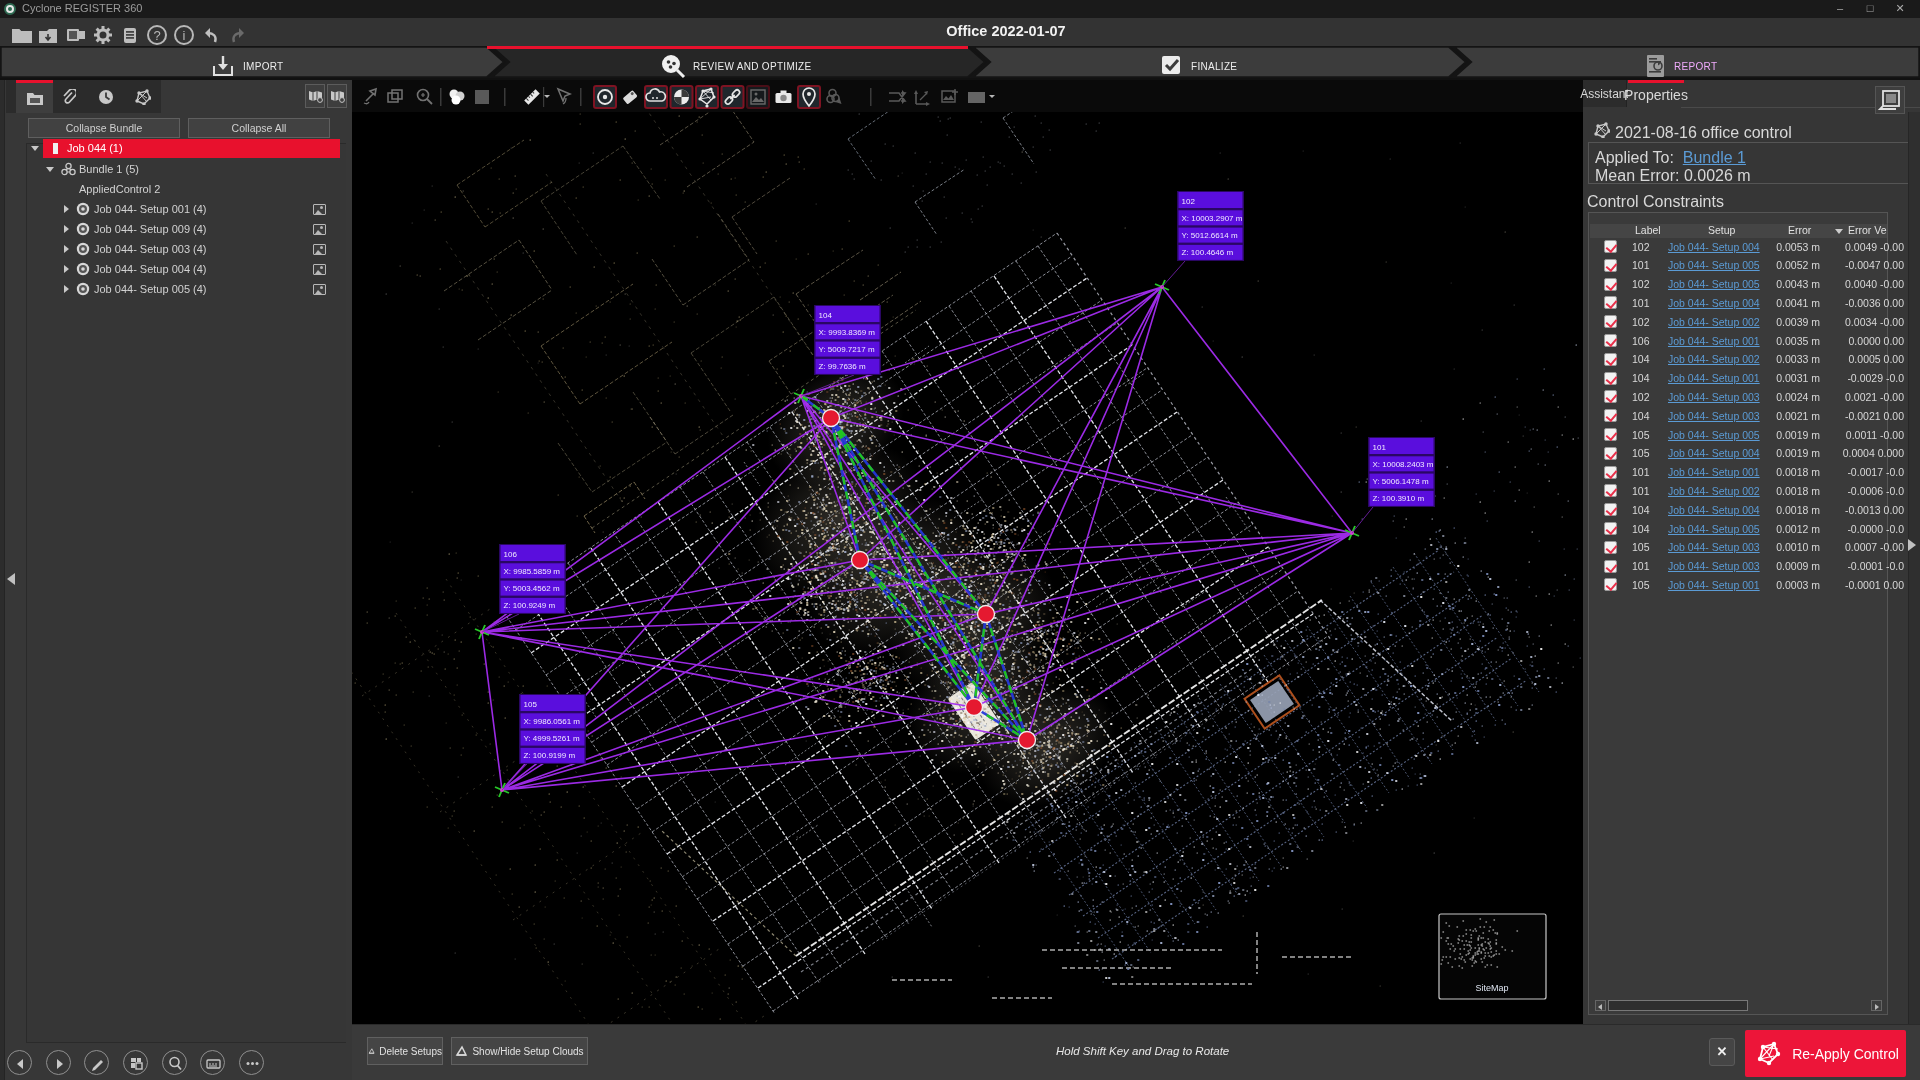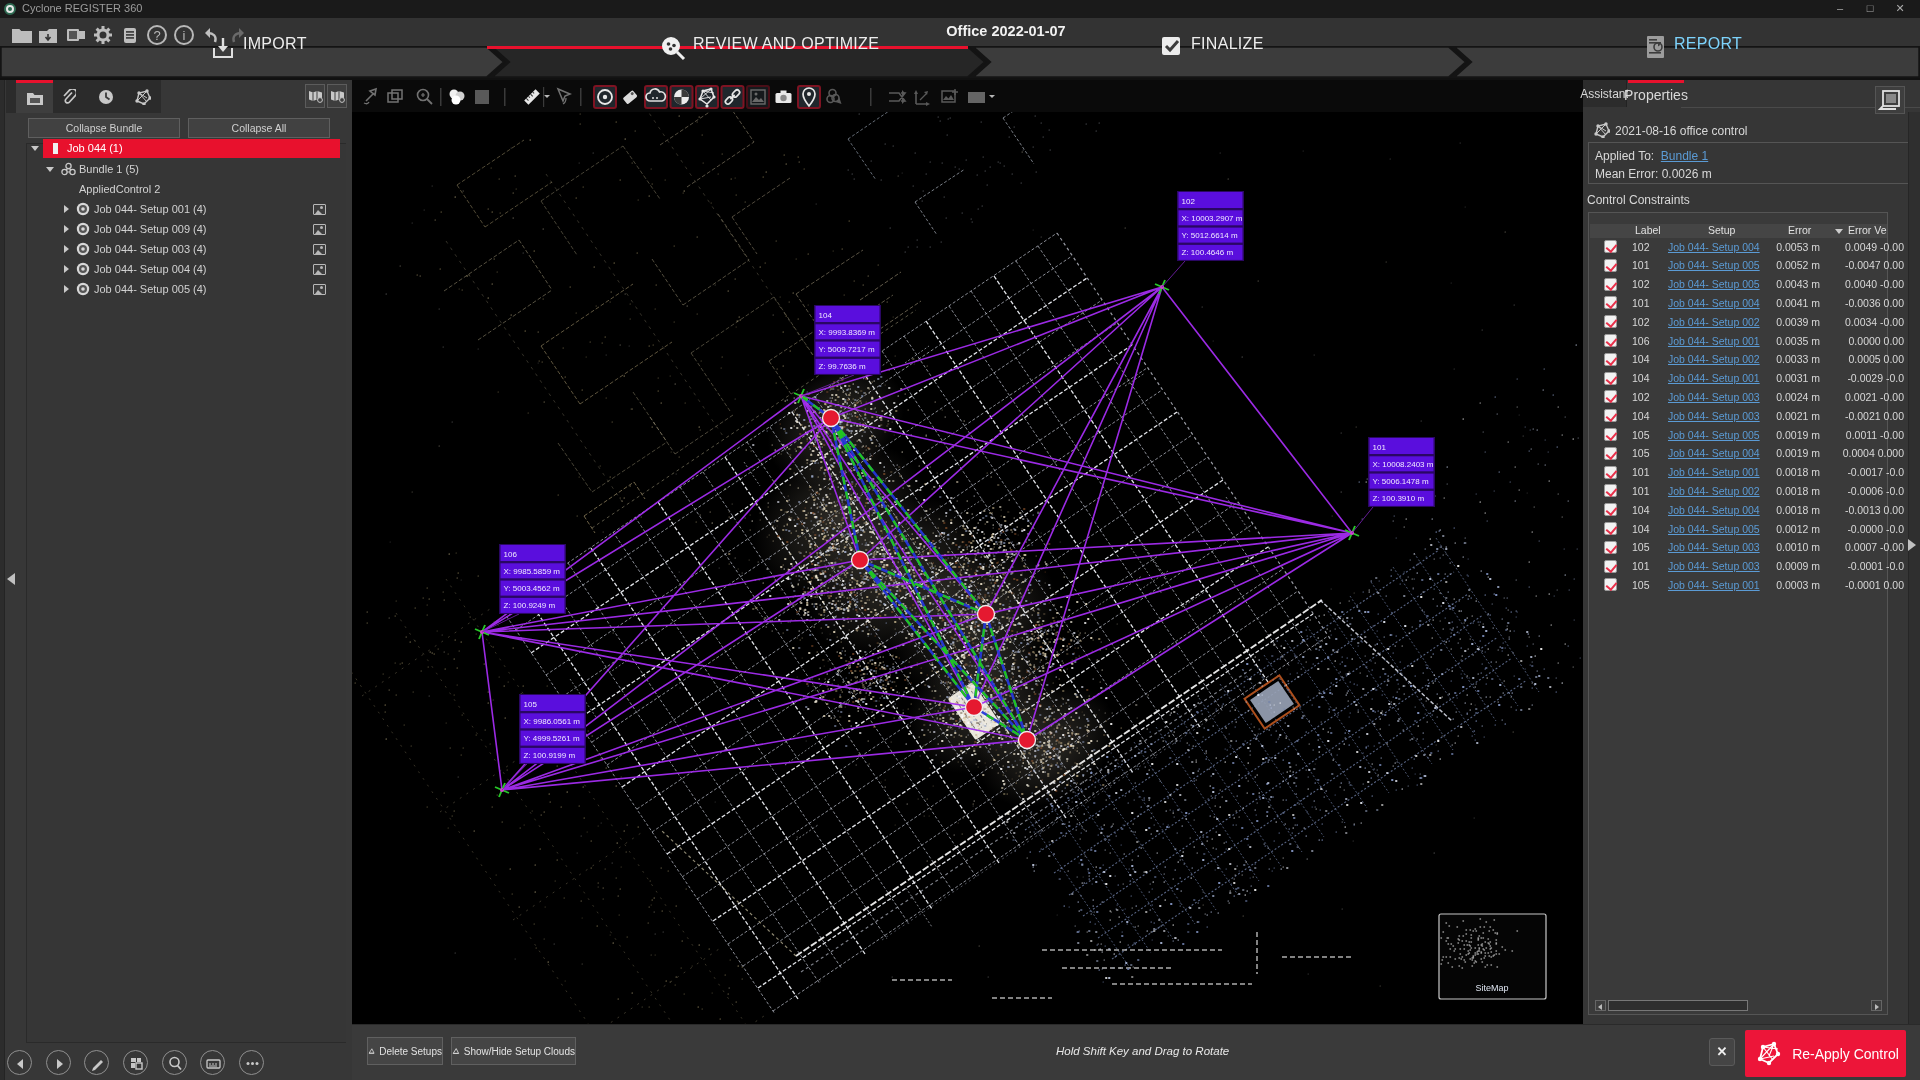--- a/index.html
+++ b/index.html
@@ -8,22 +8,22 @@
   background:#e8e8e8;border:2px solid #2e6b52}
 .titlebar .logo::after{content:"";position:absolute;left:2px;top:2px;width:4px;height:4px;border-radius:50%;background:#2e6b52}
 .titlebar .tname{position:absolute;left:22px;top:2px}
 .wbtn{position:absolute;top:0;width:28px;height:17px;color:#aaa;font-size:11px;text-align:center;line-height:16px}
 .menubar{position:absolute;left:0;top:18px;width:1920px;height:28px;background:#333}
 .menubar svg{position:absolute;top:5px}
 .docname{position:absolute;left:46px;top:23px;width:1920px;text-align:center;color:#f2f2f2;
   font-size:14.5px;font-weight:bold}
 .tabs{position:absolute;left:0;top:46px;width:1920px;height:32px;background:#161616}
 .tabs svg{position:absolute;left:0;top:0}
-.tablabel{position:absolute;top:35px;height:32px;display:flex;color:#ededed;
-  font-size:16px;letter-spacing:.3px}
+.tablabel{position:absolute;top:50px;height:32px;display:flex;align-items:center;color:#ededed;
+  font-size:10px;letter-spacing:.3px}
 .tablabel svg{margin-right:7px}
 
 .lpanel{position:absolute;left:0;top:78px;width:421px;height:1002px;background:#373737;border-top:2px solid #111}
 .lpanel .edgestrip{position:absolute;left:0;top:0;width:5px;height:1002px;background:#2c2c2c;border-right:1px solid #242424}
 .ltabstrip{position:absolute;left:6px;top:0;width:155px;height:33px;background:#2b2b2b}
 .ltab{position:absolute;top:0;width:37px;height:33px;display:flex;align-items:center;justify-content:center}
 .ltab.active{background:#3e3e3e;border-top:3px solid #e8112d}
 .lsqbtn{position:absolute;top:4px;width:20px;height:24px;background:#3e3e3e;border:1px solid #5c5c5c;
   display:flex;align-items:center;justify-content:center}
 .collapsebtns{position:absolute;left:6px;top:33px;width:346px;height:30px;background:#373737}
@@ -42,21 +42,21 @@
 
 .lcol{position:absolute;left:7px;top:493px;width:0;height:0;border-top:6px solid transparent;border-bottom:6px solid transparent;border-right:8px solid #c0c0c0}
 
 .ctoolbar{position:absolute;left:352px;top:78px;width:1231px;height:34px;background:#0a0a0a;border-top:2px solid #111}
 .canvaswrap{position:absolute;left:352px;top:112px;width:1231px;height:912px;background:#000}
 
 .rpanel{position:absolute;left:1583px;top:78px;width:337px;height:946px;background:#363636;border-top:2px solid #111}
 .rtab{position:absolute;top:0;height:27px;font-size:11.5px;color:#d8d8d8;display:flex;align-items:center;justify-content:center}
 .rline{position:absolute;background:#4a4a4a;height:1px}
 .layersbtn{position:absolute;width:30px;height:28px;background:#3e3e3e;border:1px solid #555}
-.rp-h{position:absolute;color:#d8d8d8;font-size:12px}
+.rp-h{position:absolute;color:#d8d8d8;font-size:16px}
 .rbox{position:absolute;border:1px solid #555}
 .linkblue{color:#5b9bd5;text-decoration:underline}
 .tbl{position:absolute;left:5px;top:132px;width:300px;height:803px;border:1px solid #555;background:#3a3a3a}
 .tblhead{position:absolute;left:1px;top:11px;width:297px;height:14px;background:#454545;color:#e0e0e0;font-size:10.5px}
 .tblhead span{position:absolute;top:0px;font-weight:normal}
 .trw{position:absolute;left:1px;width:297px;height:18.8px;font-size:10.5px;color:#d8d8d8}
 .cbx{position:absolute;left:14px;top:2px;width:13px;height:13px;background:#f2f2f2;border:1px solid #999;border-radius:2px}
 .cbx::after{content:"";position:absolute;left:2.5px;top:1px;width:5px;height:8px;border:solid #e8304a;border-width:0 2px 2px 0;transform:rotate(40deg)}
 .trw .lab{position:absolute;left:42px;top:2.5px}
 .trw .stp{position:absolute;left:78px;top:2.5px;color:#5b9bd5;text-decoration:underline}
@@ -155,21 +155,21 @@
     </svg>
     <span>REVIEW AND OPTIMIZE</span>
   </div>
 <div class="tablabel" style="left:1160px">
     <svg width="24" height="24" viewBox="0 0 24 24" style="">
       <rect x="2" y="2" width="18" height="18" rx="2" fill="#ececec"></rect>
       <path d="M6 11l4 4 8-9" stroke="#3c3c3c" stroke-width="3" fill="none"></path>
     </svg>
     <span>FINALIZE</span>
   </div>
-<div class="tablabel" style="left:1645px;color:#7dd3fc">
+<div class="tablabel" style="left:1645px;color:#f0abfc">
     <svg width="22" height="24" viewBox="0 0 22 24" style="">
       <rect x="2" y="1" width="17" height="22" rx="1" fill="#9c9c9c"></rect>
       <rect x="4" y="4" width="8" height="1.6" fill="#3c3c3c"></rect>
       <rect x="4" y="7" width="12" height="1.6" fill="#3c3c3c"></rect>
       <rect x="4" y="17" width="12" height="1.6" fill="#3c3c3c"></rect>
       <circle cx="13" cy="12" r="4" fill="none" stroke="#3c3c3c" stroke-width="1.6"></circle>
       <path d="M13 8l2.5 1.8-2.5 1.8z" fill="#3c3c3c"></path>
     </svg>
     <span>REPORT</span>
   </div>
@@ -1122,21 +1122,21 @@
 <div style="position:absolute;left:1908px;top:112px;width:12px;height:912px;background:#2f2f2f;border-left:1px solid #262626"></div>
 <div class="rcol"></div>
 <div class="bbar">
     <div class="bbtn" style="left:15px;width:76px">
       <svg width="13" height="12" viewBox="0 0 13 12" style="">
         <path d="M2 10L7 2l4 8z" fill="none" stroke="#d8d8d8" stroke-width="1.5"></path>
         <path d="M2 10h9" stroke="#d8d8d8" stroke-width="1.5"></path>
       </svg>
       <span>Delete Setups</span>
     </div>
-    <div class="bbtn" style="left:99px;width:125px">
+    <div class="bbtn" style="left:99px;width:137px">
       <svg width="13" height="12" viewBox="0 0 13 12" style="">
         <path d="M2 10L7 2l4 8z" fill="none" stroke="#d8d8d8" stroke-width="1.5"></path>
         <path d="M2 10h9" stroke="#d8d8d8" stroke-width="1.5"></path>
       </svg>
       <span>Show/Hide Setup Clouds</span>
     </div>
     <div class="hint" style="left:704px">Hold Shift Key and Drag to Rotate</div>
     <div class="xbtn">✕</div>
     <div class="reapply">
       <svg width="32" height="30" viewBox="0 0 32 30" style="">

